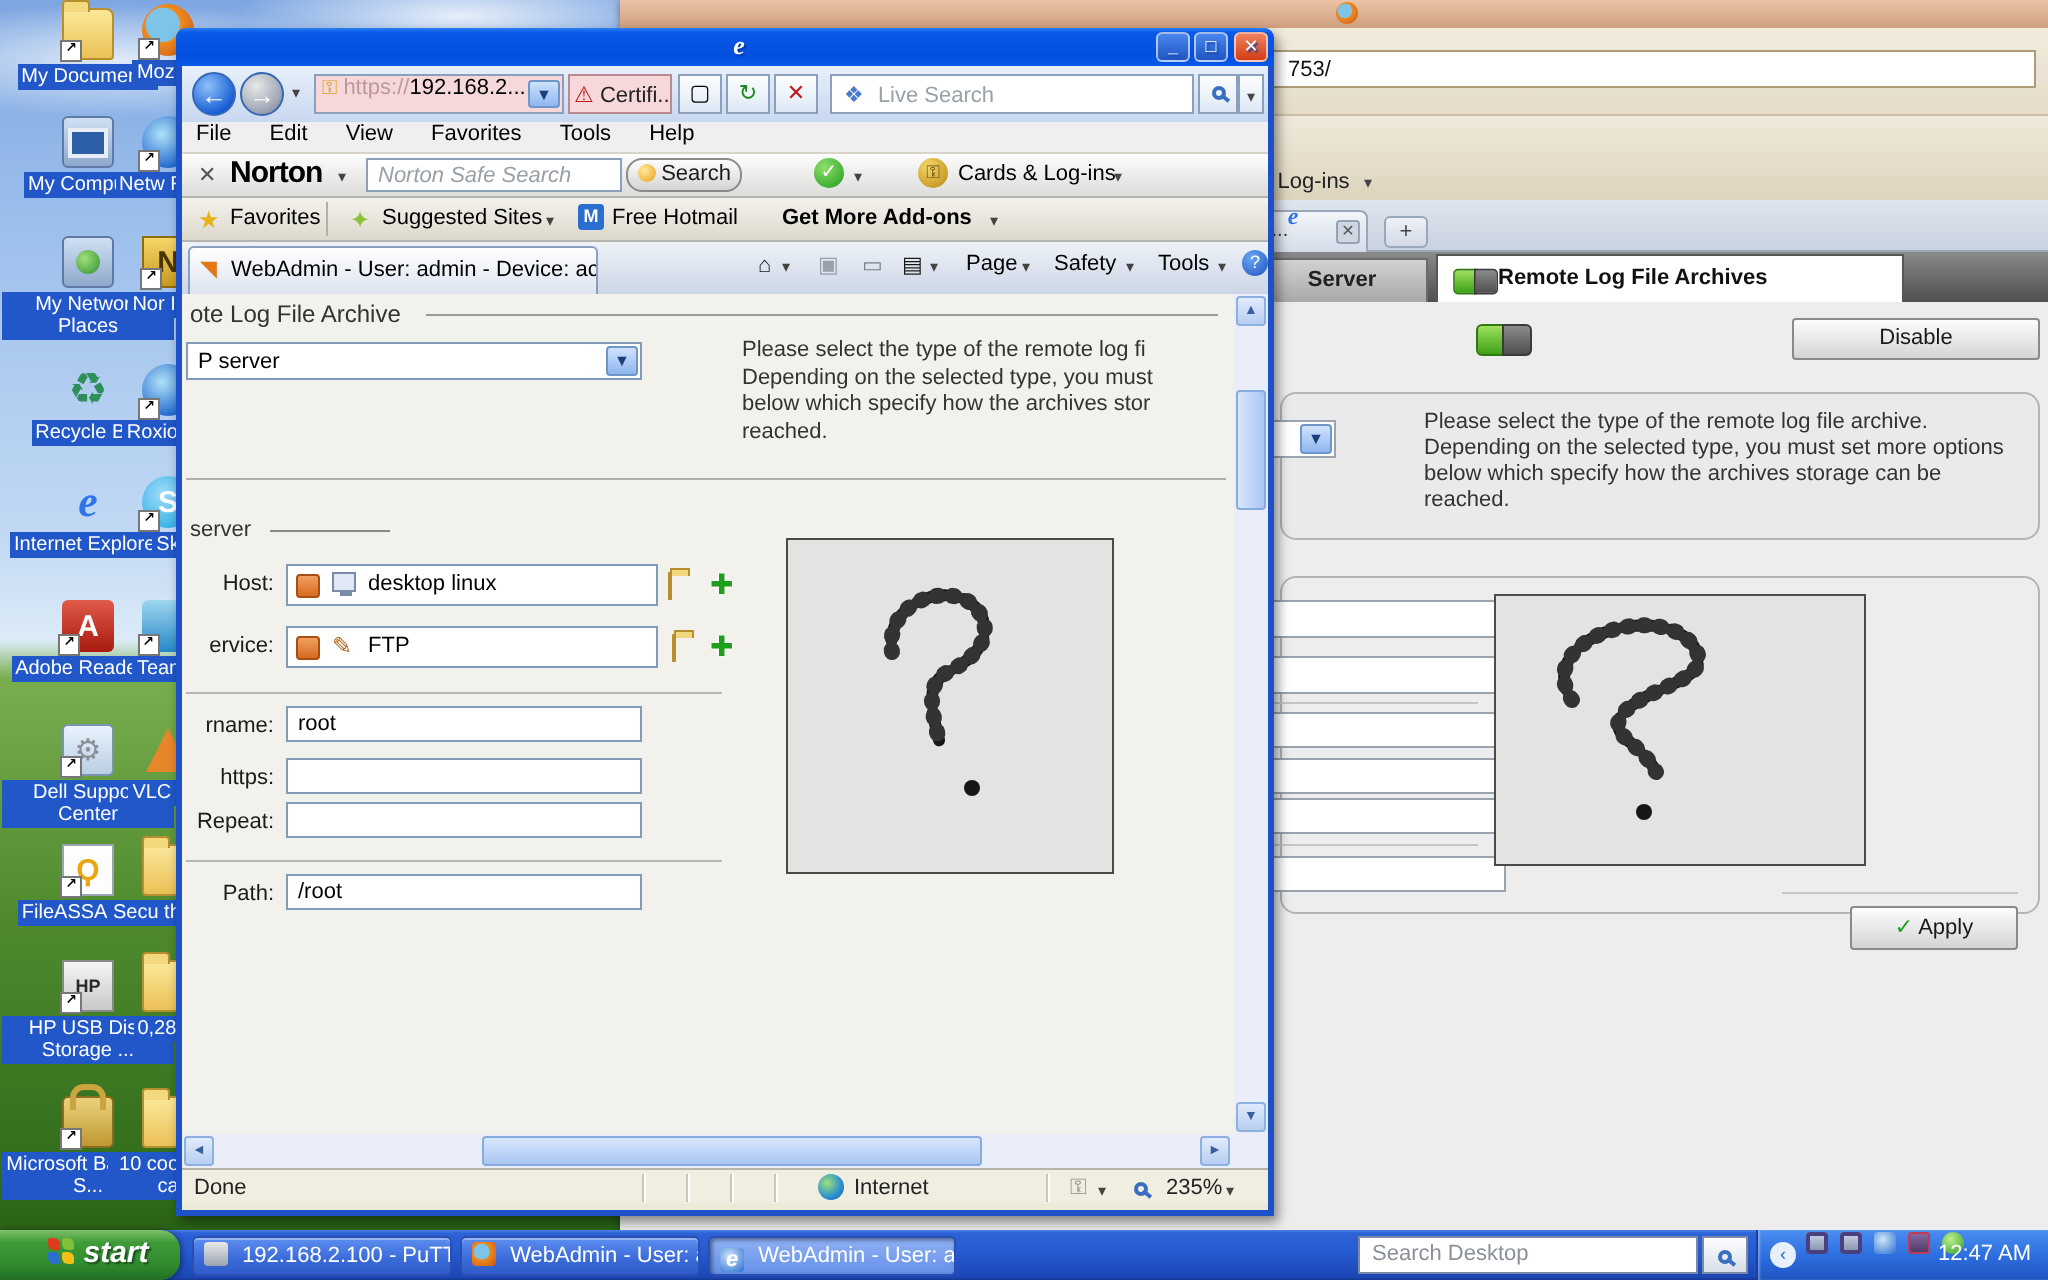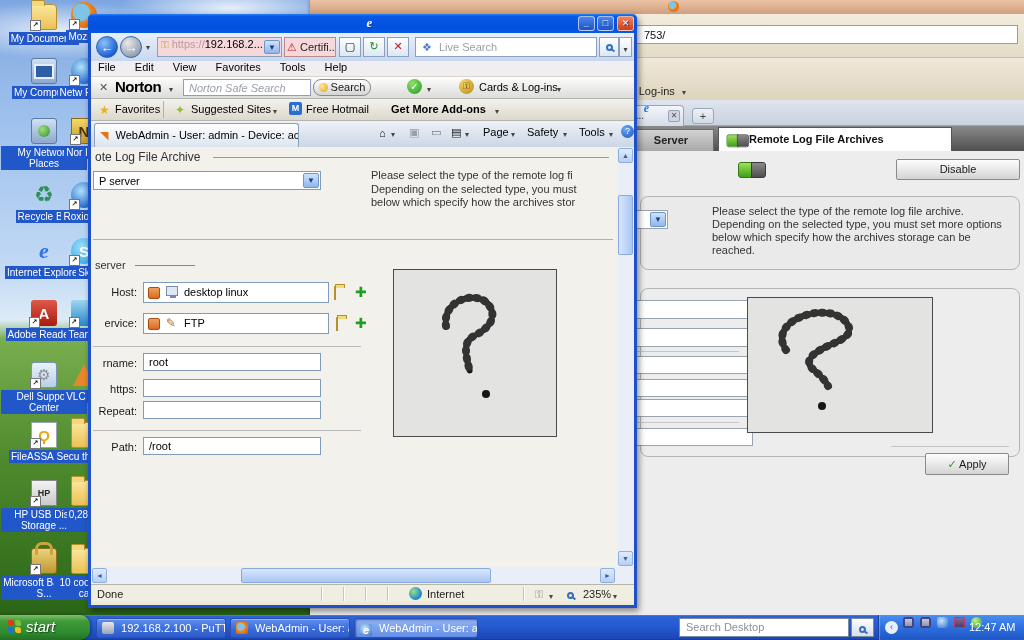--- a/index.html
+++ b/index.html
@@ -101,21 +101,21 @@
   .sb-track { background:#e9eef9; }
   .sb-btn { background:linear-gradient(180deg,#e0ebfb,#b8cef2); border:1px solid #8cb0e0; border-radius:2px; color:#3a5f9e; font-size:7px; text-align:center; }
   .sb-thumb { background:linear-gradient(90deg,#d8e6fc,#aac6f2); border:1px solid #88abdf; border-radius:2px; }
   .sb-thumb.h { background:linear-gradient(180deg,#d8e6fc,#aac6f2); }
   .ie-status { left:0; top:570px; width:543px; height:18px; background:#f0eee0; border-top:1px solid #b5b5a8; color:#222; }
   .st-sep { position:absolute; top:2px; height:14px; border-left:1px solid #c8c6b8; border-right:1px solid #fff; }
   .globe { width:13px; height:13px; border-radius:50%; background:radial-gradient(circle at 35% 35%,#9fe07a,#2a8fd0 60%,#1a5fa0); }
 
   
   #taskbar { left:0; top:615px; width:1024px; height:25px; background:linear-gradient(180deg,#4a83e8 0%,#2e63d8 6%,#2458cf 50%,#1c46b4 95%,#15378f 100%); }
-  #startbtn { left:0; top:0; width:90px; height:25px; border-radius:0 10px 10px 0; background:linear-gradient(180deg,#7ec06a 0%,#3f9a37 25%,#2f8b2f 70%,#236e23 100%); color:#fff; font-size:15px; font-weight:normal; font-style:italic; line-height:24px; text-shadow:1px 1px 1px #1a4f1a; box-shadow:1px 0 3px rgba(0,0,0,.4); }
+  #startbtn { left:0; top:0; width:90px; height:25px; border-radius:0 10px 10px 0; background:linear-gradient(180deg,#7ec06a 0%,#3f9a37 25%,#2f8b2f 70%,#236e23 100%); color:#fff; font-size:15px; font-weight:bold; font-style:italic; line-height:24px; text-shadow:1px 1px 1px #1a4f1a; box-shadow:1px 0 3px rgba(0,0,0,.4);text-align:center; }
   .flag { display:inline-block; width:14px; height:14px; position:relative; top:2px; margin:0 4px 0 8px; }
   .flag i { position:absolute; width:6px; height:6px; border-radius:1px 3px 1px 3px; }
   .task { top:3px; height:20px; border-radius:3px; background:linear-gradient(180deg,#5d8ef0,#3a6ad8 60%,#2f5cc8); border:1px solid #2a4fb0; color:#fff; line-height:18px; white-space:nowrap; overflow:hidden; padding:0 5px; box-shadow:inset 0 1px 0 rgba(255,255,255,.35); }
   .task.active { background:linear-gradient(180deg,#8fb2f4,#6690e8); box-shadow:inset 1px 1px 2px rgba(0,0,20,.45); }
   .ticon { display:inline-block; width:12px; height:12px; border-radius:2px; vertical-align:-2px; margin-right:4px; }
   #tray { left:878px; top:0; width:146px; height:25px; background:linear-gradient(180deg,#4a8ef0 0%,#2e6fe0 50%,#1d55c0 100%); border-left:1px solid #1a3f9e; box-shadow:inset 1px 0 1px rgba(255,255,255,.3); color:#fff; }
   .trayic { width:11px; height:11px; display:inline-block; border-radius:2px; margin-left:3px; vertical-align:middle; }
   #searchdesk { left:679px; top:3px; width:170px; height:19px; background:#fff; border:1px solid #7a8aa5; color:#8a8f99; line-height:17px; padding-left:6px; }
   .magbtn { left:851px; top:3px; width:23px; height:19px; background:linear-gradient(180deg,#fdfdfd,#d8dee8); border:1px solid #7a8aa5; }
   .mag { display:inline-block; width:7px; height:7px; border:2px solid #3a6fc0; border-radius:50%; position:relative; }
@@ -362,20 +362,21 @@
     <div class="abs page-rule" style="left:122px;top:10px;width:396px"></div>
 
     <div class="abs ifield" style="left:2px;top:24px;width:228px">
       <span style="position:absolute;left:5px;top:3px">P server</span>
       <span class="selbtn">▼</span>
     </div>
     <div class="abs" style="left:280px;top:22px;width:246px;color:#333;line-height:13.5px">
       <div class="nowrap">Please select the type of the remote log fi</div>
       <div class="nowrap">Depending on the selected type, you must</div>
       <div class="nowrap">below which specify how the archives stor</div>
+      <div class="nowrap">reached.</div>
     </div>
 
     <div class="abs page-rule" style="left:2px;top:92px;width:520px;border-color:#b0b0b0"></div>
 
     <span class="abs" style="left:4px;top:112px;color:#333">server</span>
     <div class="abs page-rule" style="left:44px;top:118px;width:60px;border-color:#888"></div>
 
     <div class="abs flabel" style="left:0;top:139px;width:46px">Host:</div>
     <div class="abs ifield" style="left:52px;top:135px;width:186px;height:21px">
       <span class="abs cube" style="left:4px;top:4px"></span>

